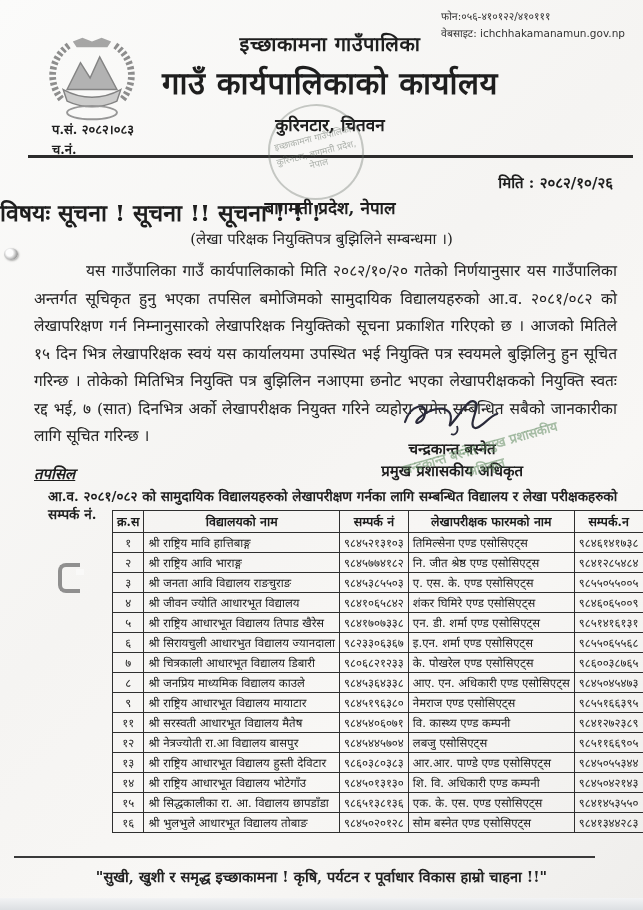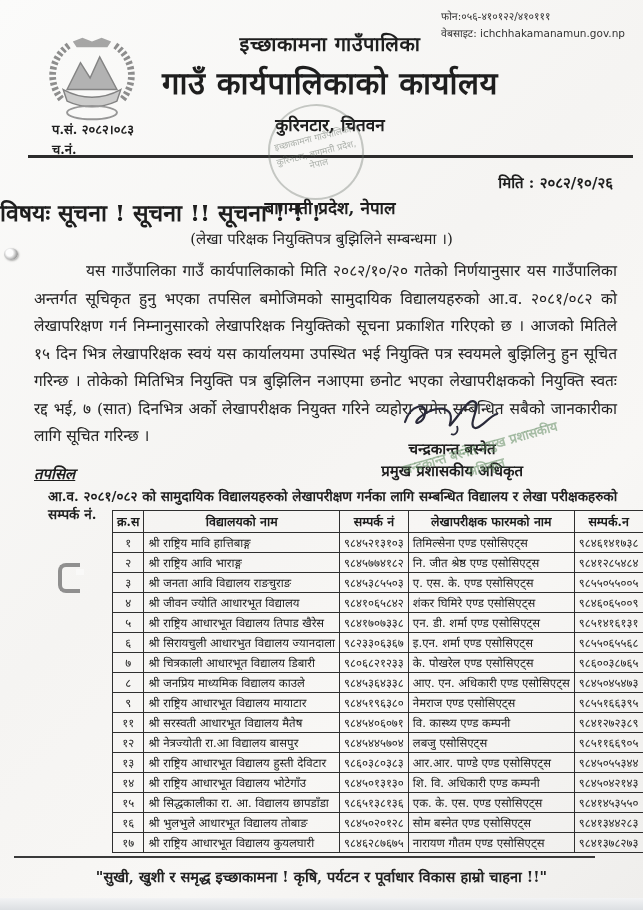--- a/index.html
+++ b/index.html
@@ -258,27 +258,20 @@
           <td class="c3">एक. के. एस. एण्ड एसोसिएट्स</td>
           <td class="c4">९८४१४५३५५०</td>
         </tr>
         <tr>
           <td class="c0">१६</td>
           <td class="c1">श्री भुलभुले आधारभूत विद्यालय तोबाङ</td>
           <td class="c2">९८४५०२०१२८</td>
           <td class="c3">सोम बस्नेत एण्ड एसोसिएट्स</td>
           <td class="c4">९८४१३४४२८३</td>
         </tr>
-        <tr>
-          <td class="c0">१७</td>
-          <td class="c1">श्री राष्ट्रिय आधारभूत विद्यालय कुयलघारी</td>
-          <td class="c2">९८४६२८७६७५</td>
-          <td class="c3">नारायण गौतम एण्ड एसोसिएट्स</td>
-          <td class="c4">९८४१३७८२७३</td>
-        </tr>
       </tbody>
   </table>
 
   <div class="footer-line"></div>
   <div class="slogan">"सुखी, खुशी र समृद्ध इच्छाकामना ! कृषि, पर्यटन र पूर्वाधार विकास हाम्रो चाहना !!"</div>
 </div>
 
 <div class="bottom-strip"></div>
 
 </body></html>

